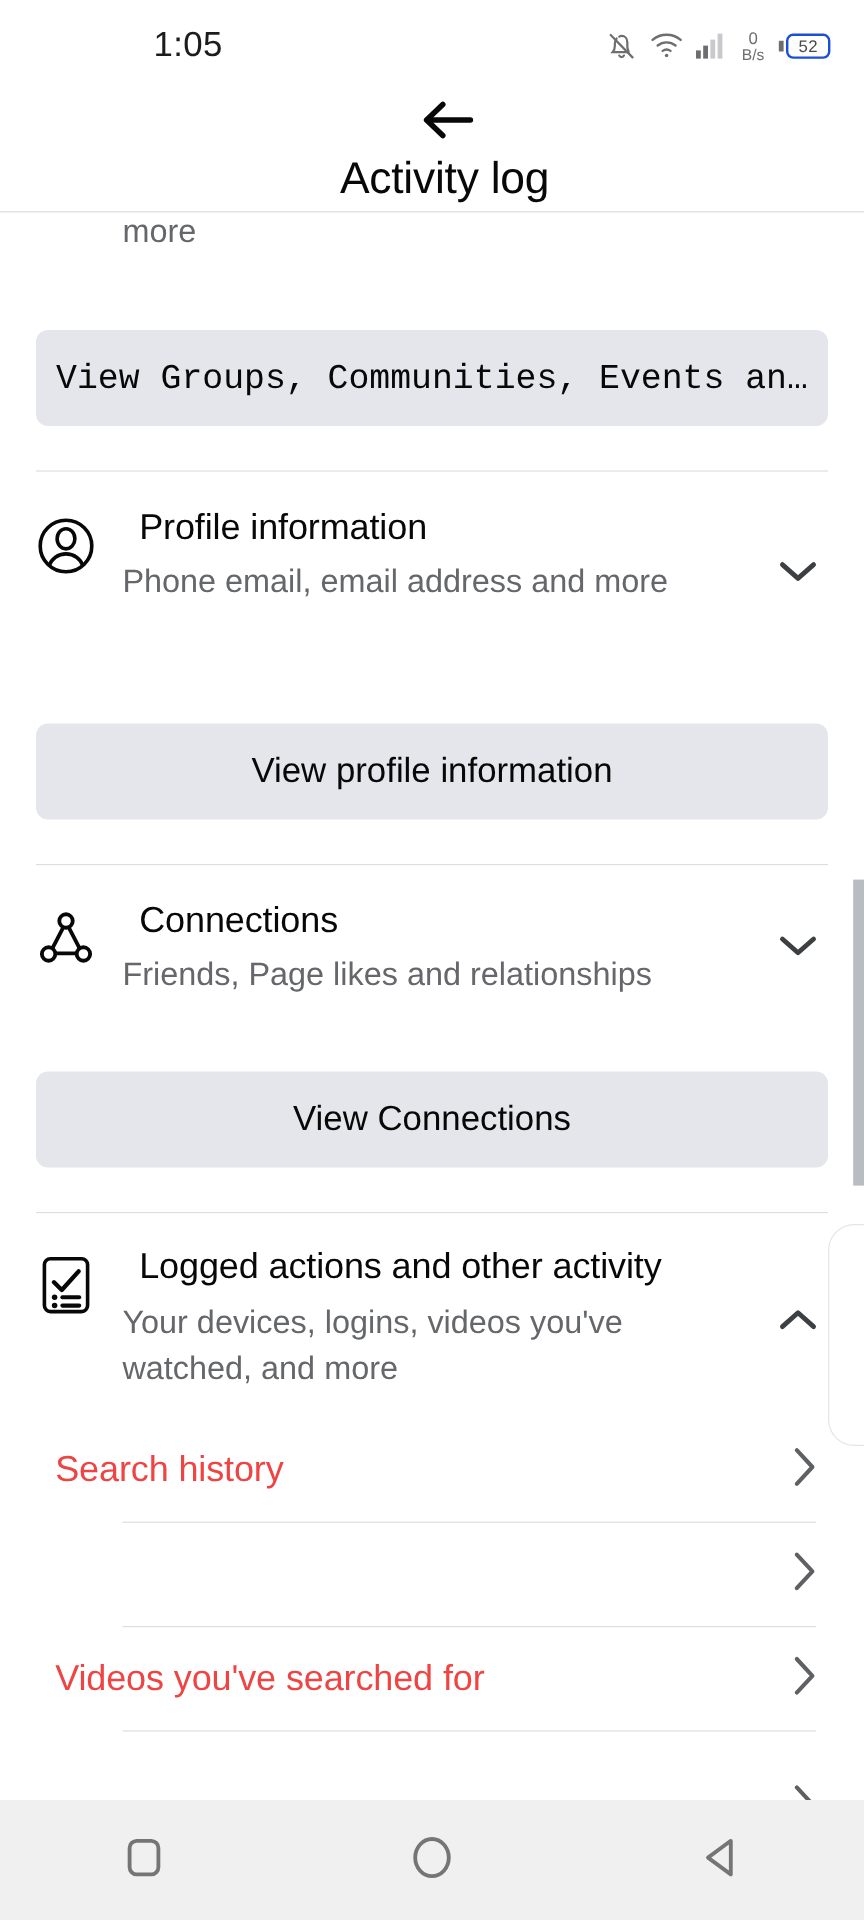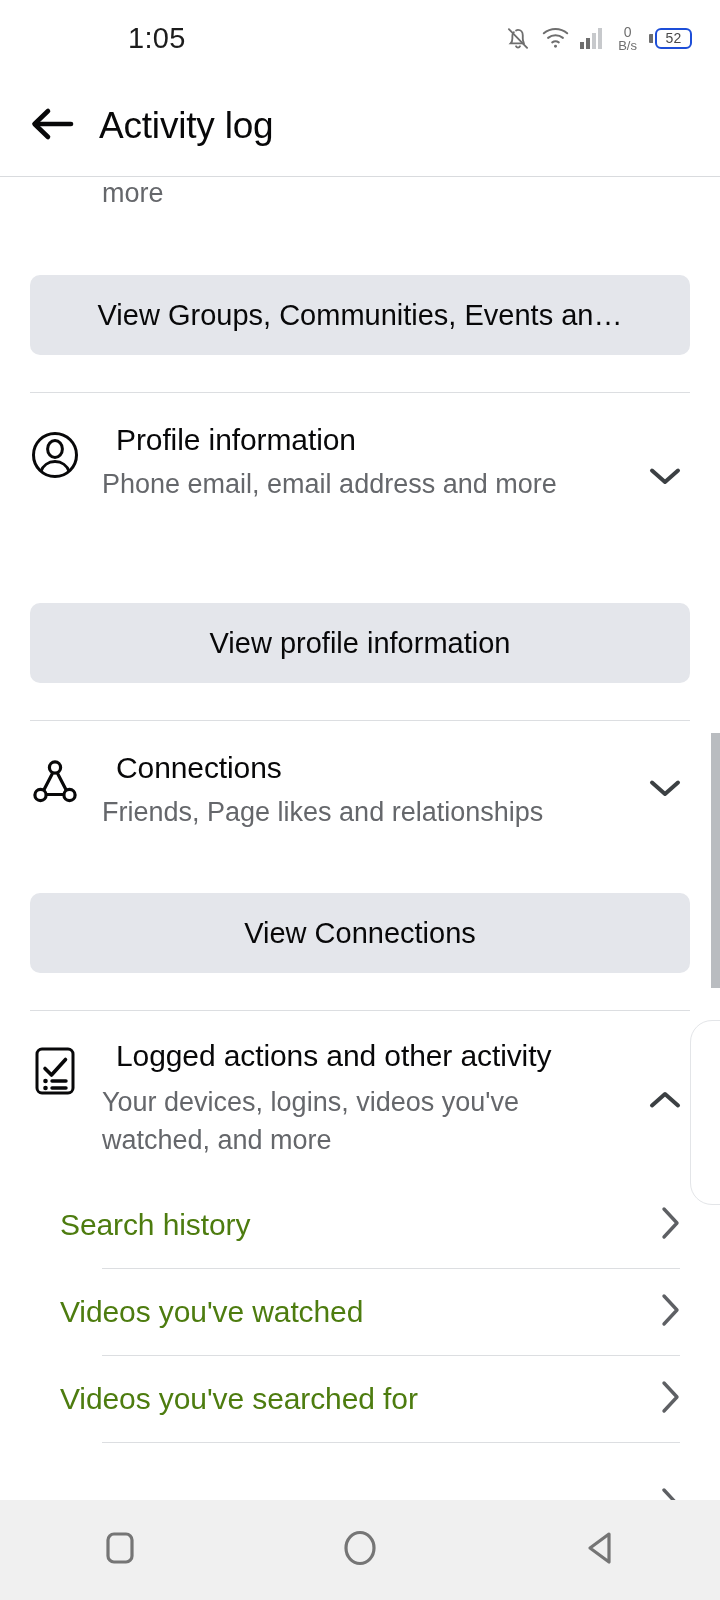--- a/index.html
+++ b/index.html
@@ -33,21 +33,21 @@
   .batt-nub { width:4px; height:9px; background:#6e6e6e; border-radius:1px 0 0 1px; }
   .batt-body {
     width:37px; height:21px; border:2px solid #1d4ed8; border-radius:6px;
     display:flex; align-items:center; justify-content:center;
     font-size:14px; color:#4a4a4a; letter-spacing:.2px;
   }
 
   
   .appbar {
     position:absolute; top:76px; left:0; width:720px; height:100px;
-    display:flex; align-items:center;
+    display:flex; align-items:center;flex-direction:column;
   }
   .back-btn { margin-left:26px; width:52px; height:52px;
               display:flex; align-items:center; justify-content:center; }
   .appbar-title {
     margin-left:21px; font-size:37px; color:#080809; font-weight:400;
     letter-spacing:-.2px;
   }
   .appbar-divider {
     position:absolute; top:176px; left:0; width:720px; height:1px;
     background:#d9dbde;
@@ -82,21 +82,21 @@
     position:absolute; left:102px; width:470px;
     font-size:27px; color:#65676b; line-height:38px;
   }
   .chev-v { position:absolute; right:38px; }
 
   .row {
     position:absolute; left:0; width:720px; height:86px;
     display:flex; align-items:center;
   }
   .row-label {
-    margin-left:60px; font-size:30px; color:#4d7c0f; letter-spacing:-.1px;
+    margin-left:46px; font-size:30px; color:#ef4444; letter-spacing:-.1px;
   }
   .row-chev { position:absolute; right:38px; top:50%; transform:translateY(-50%); }
 
   
   .edge-card {
     position:absolute; left:690px; top:843px; width:40px; height:185px;
     background:#ffffff; border:1px solid #e3e5e8;
     border-radius:22px 0 0 22px;
   }
   
@@ -170,21 +170,21 @@
       </span>
     </div>
     <div class="appbar-title">Activity log</div>
   </div>
   <div class="appbar-divider"></div>
 
   <div class="content">
 
     <div class="clipped-sub">more</div>
 
-    <div class="pill" style="top:98px;">View Groups, Communities, Events an…</div>
+    <div class="pill" style="top:98px;font-family:Liberation Mono, monospace;">View Groups, Communities, Events an…</div>
 
     <div class="hr" style="top:215px;"></div>
 
     <div class="section">
       <span class="sec-icon" style="top:251px;">
         <svg width="54" height="54" viewBox="0 0 54 54" fill="none" stroke="#080809" stroke-width="3">
           <circle cx="27" cy="27" r="21.5"></circle>
           <ellipse cx="27" cy="21" rx="7.4" ry="8.4"></ellipse>
           <path d="M12.8 43.6c2.1-6 7.5-10 14.2-10s12.1 4 14.2 10"></path>
         </svg>
@@ -248,21 +248,20 @@
       <span class="row-label">Search history</span>
       <span class="row-chev">
         <svg width="22" height="36" viewBox="0 0 22 36" fill="none" stroke="#5e6064" stroke-width="3.4" stroke-linecap="round" stroke-linejoin="round">
           <path d="M4 4 17 18 4 32"></path>
         </svg>
       </span>
     </div>
     <div class="hr" style="top:1091px; left:102px; width:578px;"></div>
 
     <div class="row" style="top:1092px;">
-      <span class="row-label">Videos you've watched</span>
       <span class="row-chev">
         <svg width="22" height="36" viewBox="0 0 22 36" fill="none" stroke="#5e6064" stroke-width="3.4" stroke-linecap="round" stroke-linejoin="round">
           <path d="M4 4 17 18 4 32"></path>
         </svg>
       </span>
     </div>
     <div class="hr" style="top:1178px; left:102px; width:578px;"></div>
 
     <div class="row" style="top:1179px;">
       <span class="row-label">Videos you've searched for</span>

